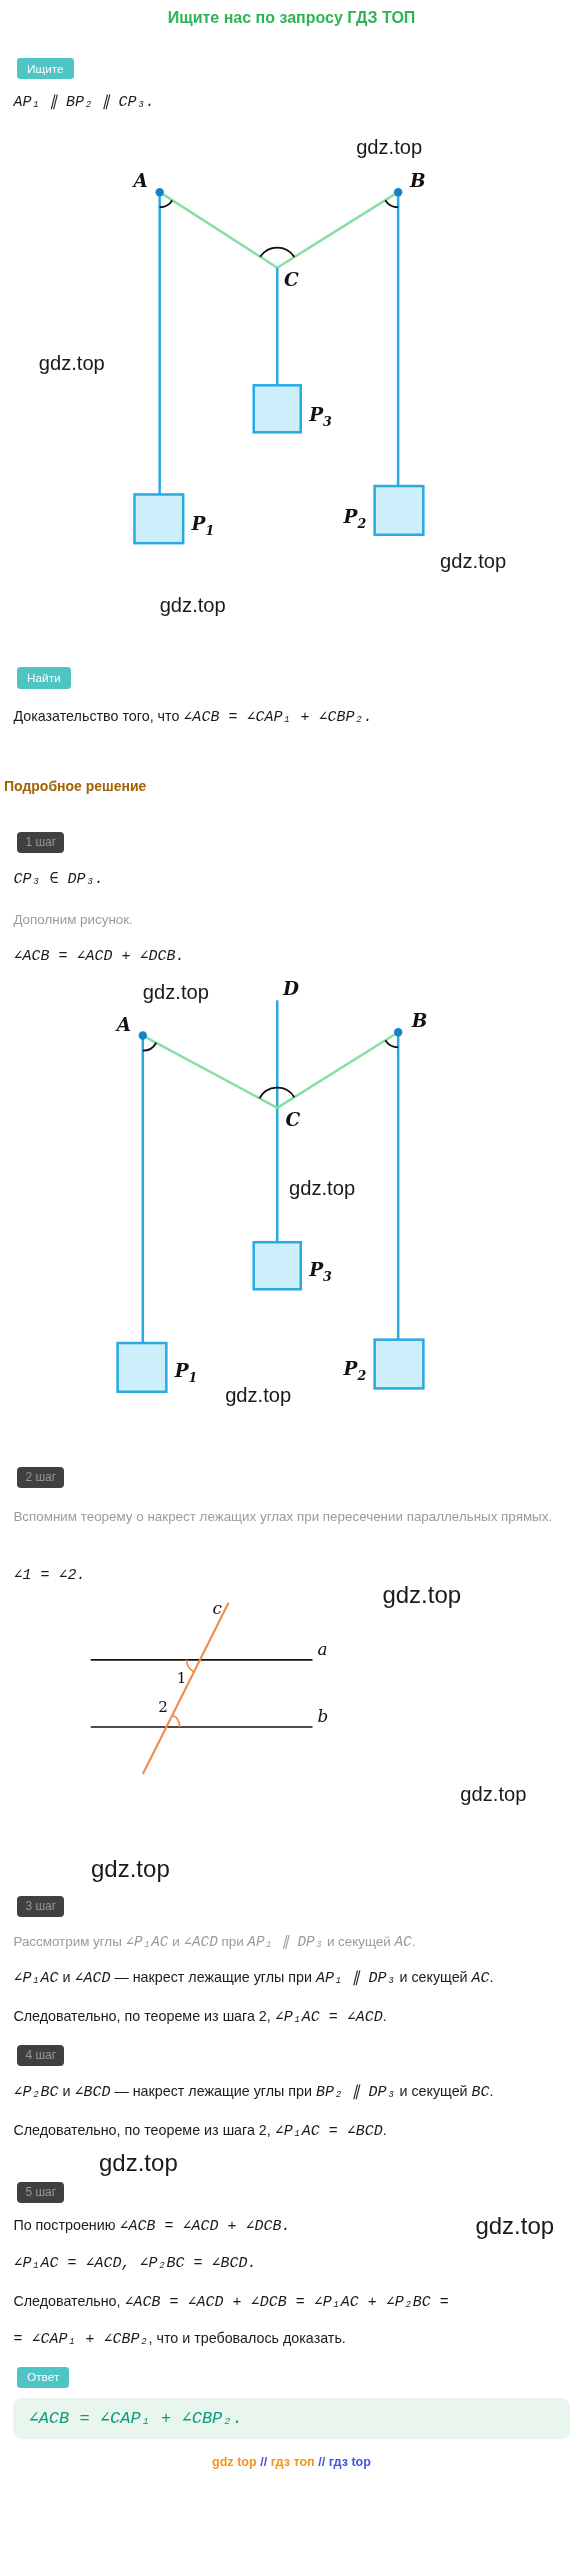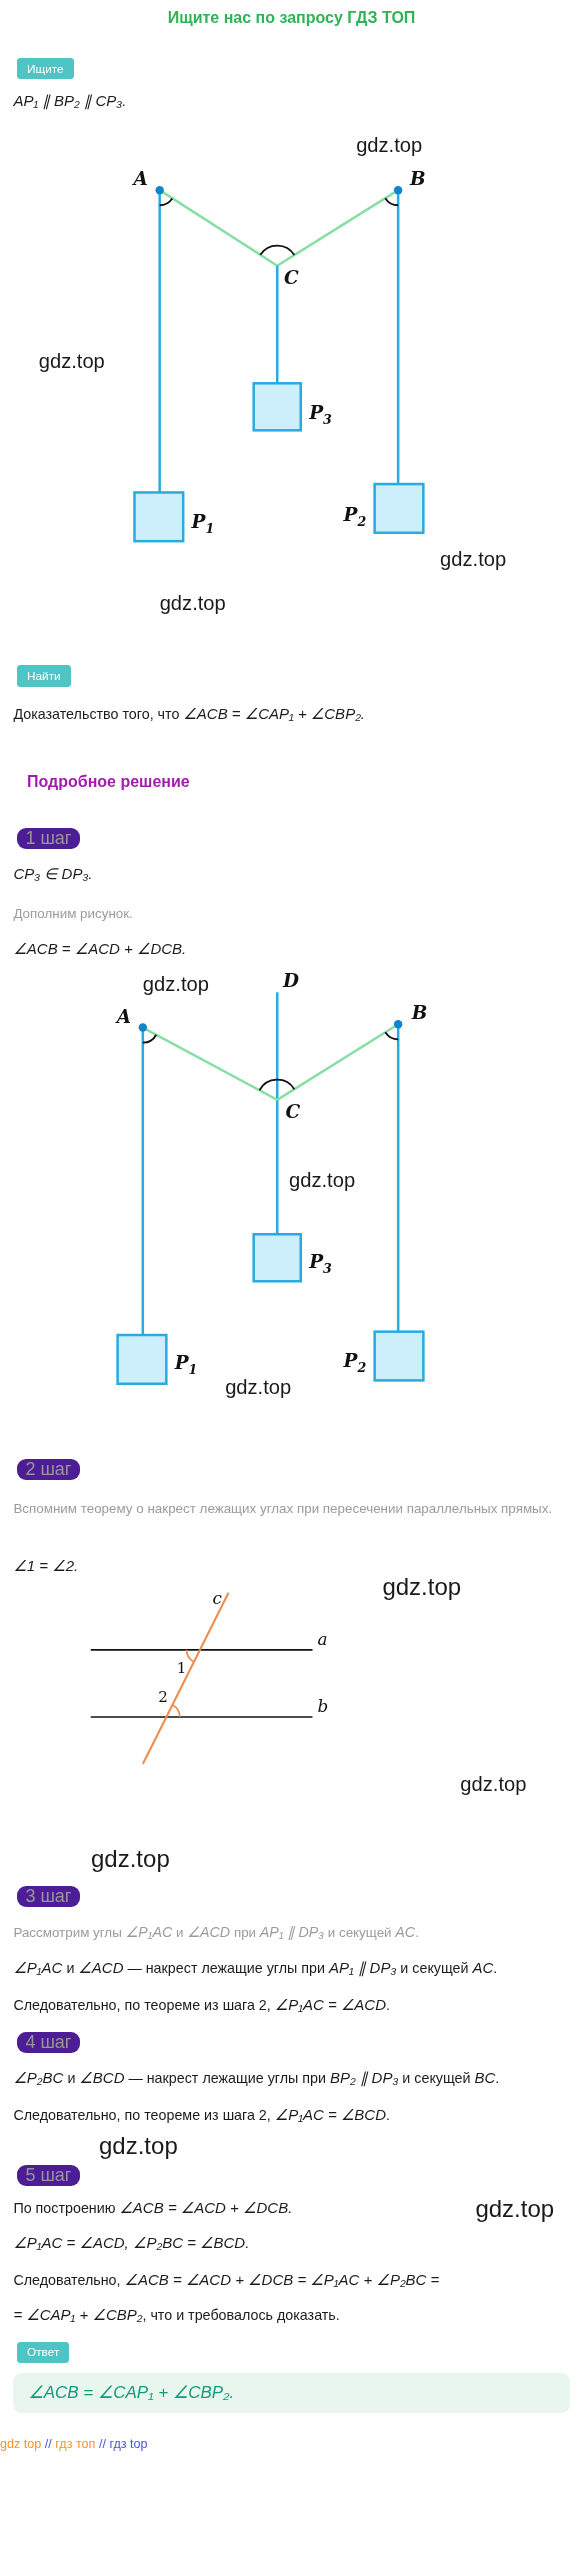--- a/index.html
+++ b/index.html
@@ -11,50 +11,50 @@
   }
   .header {
     padding-top: 8.4px; text-align: center;
     font-size: 16px; font-weight: 600; color: #2eb356; line-height: 20px;
   }
   .badge {
     display: inline-block; background: #4ec4c4; color: #fff;
     font-size: 11.8px; line-height: 14.3px; padding: 3.4px 10px; border-radius: 3.4px;
   }
   .step-badge {
-    display: inline-block; background: #4c1d95; color: #979797;
-    font-size: 18px; line-height: 14.3px; padding: 3.4px 8.4px; border-radius: 9px;
+    display: inline-block; background: #404040; color: #979797;
+    font-size: 12px; line-height: 14.3px; padding: 3.4px 8.4px; border-radius: 4px;
   }
   .line { margin: 15px 13.4px 0; font-size: 14.3px; line-height: 20px; color: #1c1c1c; }
   .note { color: #9b9b9b; font-size: 13.4px; }
-  .seg-m { font-family: Liberation Sans, sans-serif; font-style: italic; font-size: 15px; margin-top: 25px; }
+  .seg-m { font-family: Liberation Mono, monospace; font-style: italic; font-size: 15px; margin-top: 25px; }
   .note .seg-m { font-size: 14.3px; }
   .seg-t { font-family: "Liberation Sans", sans-serif; }
-  .sol-title { margin: 47px 27px 0; font-size: 16px; line-height: 22px; font-weight: bold; color: #a21caf; }
+  .sol-title { margin: 47px 4px 0; font-size: 14px; line-height: 22px; font-weight: bold; color: #a16207; }
   .theorem { font-weight: bold; max-width: 504px; line-height: 23.5px; }
   .rel { position: relative; }
   .wm { font-family: "Liberation Sans", sans-serif; font-size: 24px; fill: #1a1a1a; color: #1a1a1a; font-weight: 400; }
   .wm-abs { position: absolute; white-space: nowrap; }
   .wm-line { line-height: 28px; }
   .figure { display: block; }
   .gl { stroke: #87dfa5; stroke-width: 3; fill: none; }
   .bl { stroke: #29abe2; stroke-width: 3; fill: none; }
   .box { fill: #cdeefb; stroke: #29abe2; stroke-width: 3; }
   .dot { fill: #1583c9; }
   .arc { stroke: #111; stroke-width: 2.2; fill: none; }
   .arc-o { stroke: #ee8e4e; stroke-width: 2; fill: none; }
   .kline { stroke: #111; stroke-width: 2; }
   .oline { stroke: #ee8e4e; stroke-width: 2.5; }
   .lbl { font-family: "DejaVu Serif", serif; font-style: italic; font-weight: bold; font-size: 22px; fill: #111; }
   .sub { font-size: 15px; }
   .lbl2 { font-family: "DejaVu Serif", serif; font-style: italic; font-size: 20px; fill: #111; }
   .num { font-family: "DejaVu Serif", serif; font-size: 18px; fill: #111; }
   .answer-box { margin: 10px 13.4px 0; background: #e8f6ee; border-radius: 8.4px; padding: 10px 15px; }
   .answer-box .seg-m { font-size: 17px; color: #0f9b7d; }
-  .footer { margin-top: 23px; font-size: 12.6px; font-weight: normal; line-height: 17px; }
+  .footer { margin-top: 15px; text-align: center; font-size: 12.6px; font-weight: bold; line-height: 17px; }
   .seg-orange { color: #f7941e; }
   .seg-blue { color: #4656d8; }
 </style>
 </head>
 <body>
 
 <div class="page">
 
   <div class="header">Ищите нас по запросу ГДЗ ТОП</div>
 

